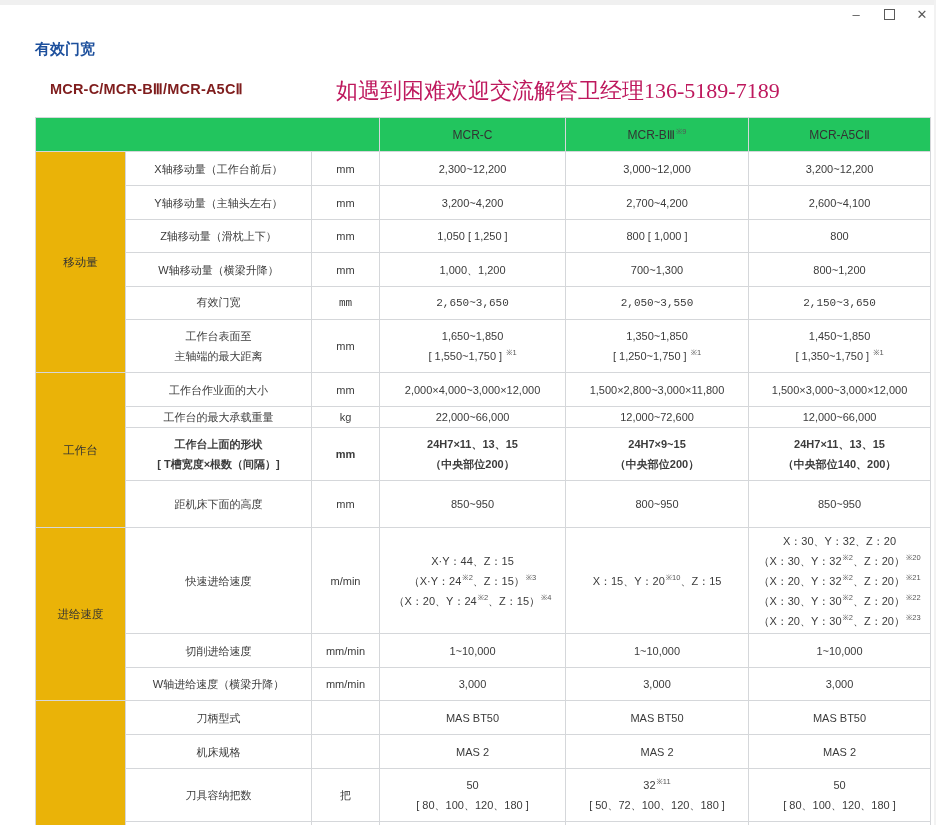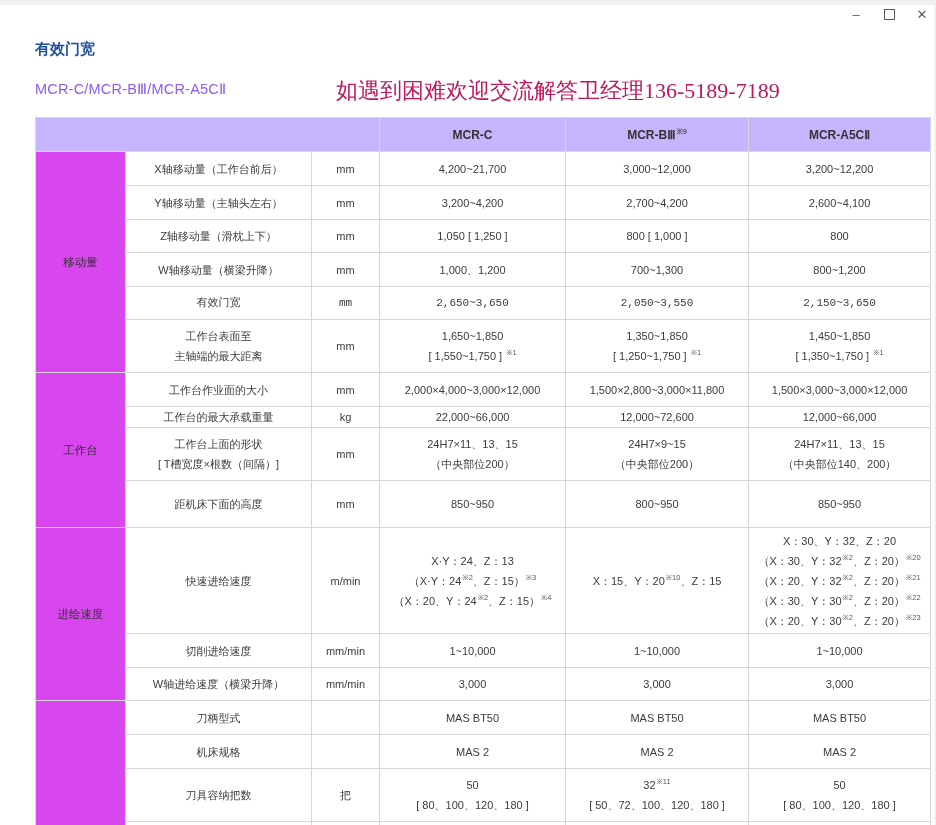--- a/index.html
+++ b/index.html
@@ -11,30 +11,30 @@
   .right-strip{position:absolute;top:0;right:0;bottom:0;width:2px;background:#f2f2f2;}
 
   
   .win-controls{position:absolute;top:5px;right:2px;display:flex;}
   .win-btn{width:24px;height:18px;margin-left:9px;display:flex;align-items:center;justify-content:center;
     color:#5a5a5a;font-size:13px;cursor:default;user-select:none;}
   .maxbox{width:9px;height:9px;border:1px solid #5a5a5a;display:inline-block;}
 
   
   .page-title{position:absolute;left:35px;top:40px;font-size:15px;font-weight:bold;color:#1c4f9c;}
-  .page-subtitle{position:absolute;left:35px;top:81px;font-size:14.5px;font-weight:normal;color:#8b5cf6;letter-spacing:.2px;}
+  .page-subtitle{position:absolute;left:50px;top:81px;font-size:14.5px;font-weight:bold;color:#7f1d1d;letter-spacing:.2px;}
   .notice{position:absolute;left:336px;top:76px;font-size:22px;color:#be185d;
     font-family:"Liberation Serif",serif;white-space:nowrap;}
 
   
   table.spec{position:absolute;left:35px;top:117px;width:895px;border-collapse:collapse;table-layout:fixed;}
   table.spec th,table.spec td{border:1px solid #d5d7da;padding:0;}
-  thead th{background:#c4b5fd;height:33px;font-weight:bold;font-size:12px;color:#333;}
+  thead th{background:#22c55e;height:33px;font-weight:normal;font-size:12px;color:#333;}
   tbody td{font-size:11px;color:#3b3b3b;text-align:center;vertical-align:middle;background:#fff;}
-  td.group{background:#d946ef;font-size:11.5px;color:#333;}
+  td.group{background:#eab308;font-size:11.5px;color:#333;}
   .ln{line-height:20px;white-space:nowrap;}
   sup{font-size:7.5px;vertical-align:super;line-height:0;margin-left:1px;color:#555;}
 </style>
 </head>
 <body>
 
 <div class="top-strip"></div>
 <div class="right-strip"></div>
 
 <div class="win-controls">
@@ -67,21 +67,21 @@
     </tr>
   </thead>
   <tbody>
       <tr style="height: 34px;">
         <td class="group" rowspan="6">移动量</td>
         <td>
           <div class="ln">X轴移动量（工作台前后）</div>
         </td>
         <td>mm</td>
         <td>
-          <div class="ln">4,200~21,700</div>
+          <div class="ln">2,300~12,200</div>
         </td>
         <td>
           <div class="ln">3,000~12,000</div>
         </td>
         <td>
           <div class="ln">3,200~12,200</div>
         </td>
       </tr>
       <tr style="height: 34px;">
         <td>
@@ -186,21 +186,21 @@
         <td>
           <div class="ln">22,000~66,000</div>
         </td>
         <td>
           <div class="ln">12,000~72,600</div>
         </td>
         <td>
           <div class="ln">12,000~66,000</div>
         </td>
       </tr>
-      <tr style="height: 53px;">
+      <tr style="height: 53px; font-weight: bold;">
         <td>
           <div class="ln">工作台上面的形状</div>
           <div class="ln">[ T槽宽度×根数（间隔）]</div>
         </td>
         <td>mm</td>
         <td>
           <div class="ln">24H7×11、13、15</div>
           <div class="ln">（中央部位200）</div>
         </td>
         <td>
@@ -227,21 +227,21 @@
           <div class="ln">850~950</div>
         </td>
       </tr>
       <tr style="height: 106px;">
         <td class="group" rowspan="3">进给速度</td>
         <td>
           <div class="ln">快速进给速度</div>
         </td>
         <td>m/min</td>
         <td>
-          <div class="ln">X·Y：24、Z：13</div>
+          <div class="ln">X·Y：44、Z：15</div>
           <div class="ln">（X·Y：24<sup>※2</sup>、Z：15）<sup>※3</sup></div>
           <div class="ln">（X：20、Y：24<sup>※2</sup>、Z：15）<sup>※4</sup></div>
         </td>
         <td>
           <div class="ln">X：15、Y：20<sup>※10</sup>、Z：15</div>
         </td>
         <td>
           <div class="ln">X：30、Y：32、Z：20</div>
           <div class="ln">（X：30、Y：32<sup>※2</sup>、Z：20）<sup>※20</sup></div>
           <div class="ln">（X：20、Y：32<sup>※2</sup>、Z：20）<sup>※21</sup></div>

